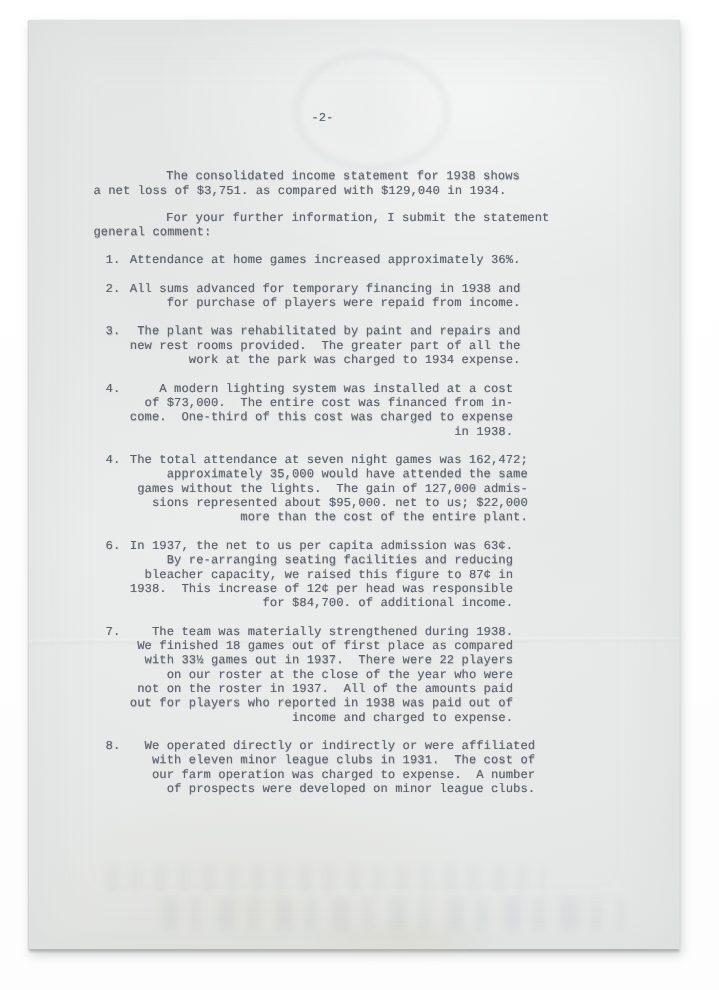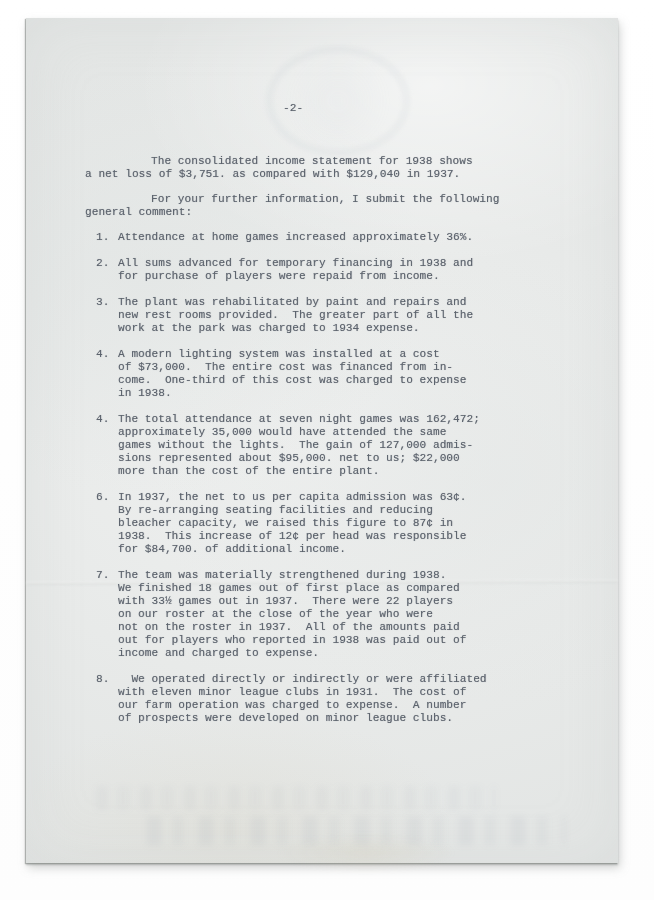--- a/index.html
+++ b/index.html
@@ -116,39 +116,40 @@
   }
   .item .num {
     position: absolute;
     left: 11px;
     top: 0;
   }
   .item .itext {
     display: inline-block;
     white-space: pre-wrap;
     vertical-align: top;
+    text-align: right;
   }
 </style>
 </head>
 <body>
 
 <div class="scene">
   <div class="paper">
     <div class="watermark"></div>
     <div class="crease"></div>
     <div class="bleed-1"></div>
     <div class="bleed-2"></div>
     <div class="stain"></div>
 
     <div class="page-number typed">-2-</div>
 
     <div class="body-text typed">
       <p class="para">The consolidated income statement for 1938 shows
-a net loss of $3,751. as compared with $129,040 in 1937.</p>
-      <p class="para">For your further information, I submit the following
+a net loss of $3,751. as compared with $129,040 in 1934.</p>
+      <p class="para">For your further information, I submit the statement
 general comment:</p>
       <div class="items" id="items">
           <div class="item"><span class="num">1.</span><span class="itext">Attendance at home games increased approximately 36%.</span></div>
           <div class="item"><span class="num">2.</span><span class="itext">All sums advanced for temporary financing in 1938 and
 for purchase of players were repaid from income.</span></div>
           <div class="item"><span class="num">3.</span><span class="itext">The plant was rehabilitated by paint and repairs and
 new rest rooms provided.  The greater part of all the
 work at the park was charged to 1934 expense.</span></div>
           <div class="item"><span class="num">4.</span><span class="itext">A modern lighting system was installed at a cost
 of $73,000.  The entire cost was financed from in-

